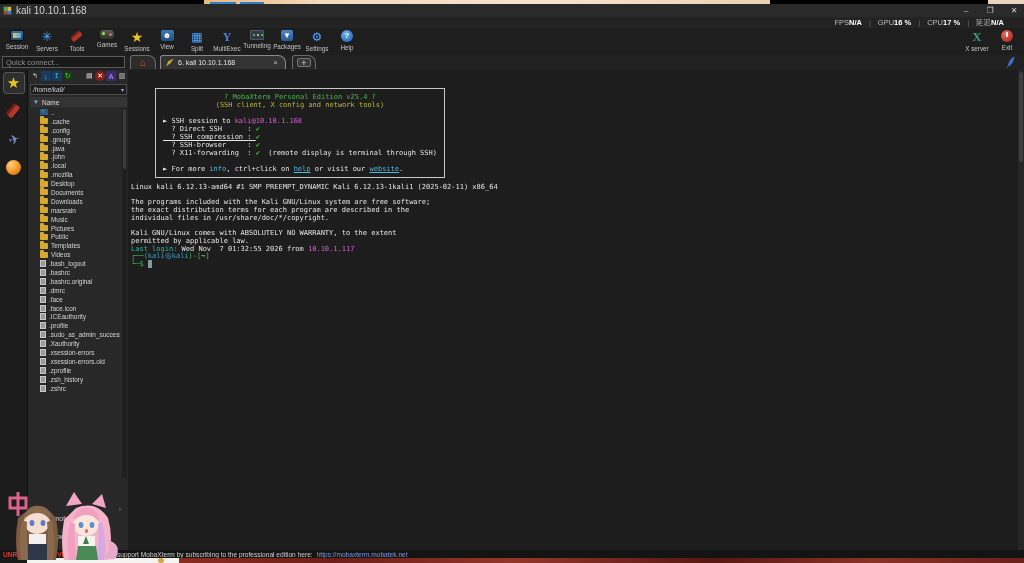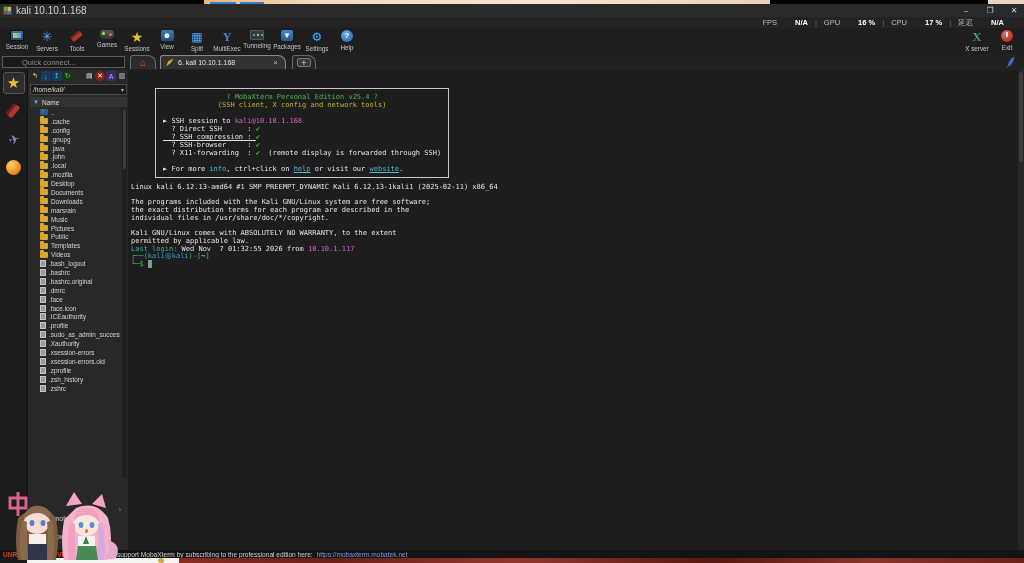--- a/index.html
+++ b/index.html
@@ -27,21 +27,21 @@
   .app-icon i:nth-child(1){background:#3fae49}.app-icon i:nth-child(2){background:#d8b23a}
   .app-icon i:nth-child(3){background:#c0392b}.app-icon i:nth-child(4){background:#2d7dd2}
   .title-text { font-size:10px; color:#cfcfcf; }
   .win-controls { position:absolute; right:4px; top:0; height:13px; display:flex; gap:12px; align-items:center; }
   .win-btn { font-size:8px; color:#d0d0d0; width:12px; text-align:center; cursor:default; }
 
   
   .menubar { left:0; top:17px; width:1024px; height:11px; background:#232323; display:flex; align-items:center; }
   .menu-item { font-size:7.5px; color:#c9c9c9; padding:0 8px; }
   .stats { position:absolute; right:20px; top:0; height:11px; display:flex; align-items:center; font-size:7.5px; color:#bbb; }
-  .stat { display:flex; gap:18px; align-items:center; }
+  .stat { display:flex; gap:0; align-items:center; }
   .stat b { color:#fff; }
   .stat-sep { margin:0 7px; color:#666; }
 
   
   .toolbar { left:0; top:28px; width:1024px; height:27px; background:#1e1e1e; }
   .tb-left { position:absolute; left:2px; top:0; display:flex; }
   .tb-right { position:absolute; right:2px; top:0; display:flex; }
   .tb-btn { width:30px; height:27px; display:flex; flex-direction:column; align-items:center; justify-content:flex-start; padding-top:2px; }
   .tb-btn .lbl { font-size:6.3px; color:#c4c4c4; margin-top:2px; white-space:nowrap; }
   .ic { width:15px; height:13px; display:flex; align-items:center; justify-content:center; font-size:10px; line-height:1; }
@@ -60,21 +60,21 @@
   .ic-packages { width:12px; height:11px; background:linear-gradient(180deg,#4b86c8,#2c5a92); border-radius:2px; color:#fff; font-size:8px; }
   .ic-settings { color:#4da6ff; font-size:12px; }
   .ic-help { width:12px; height:12px; border-radius:50%; background:radial-gradient(circle at 35% 30%,#66aef0,#1f5eae); color:#fff; font-size:8px; font-weight:bold; }
   .ic-xserver { font-size:13px; font-weight:bold; background:linear-gradient(135deg,#52b043,#2d7dd2); -webkit-background-clip:text; background-clip:text; color:transparent; font-family:"Liberation Serif",serif; }
   .ic-exit { width:12px; height:12px; border-radius:50%; background:radial-gradient(circle at 35% 30%,#e86a5a,#a31f14); position:relative; }
   .ic-exit i { position:absolute; left:5px; top:2px; width:2px; height:5px; background:#fff; border-radius:1px; }
 
   
   .subbar { left:0; top:55px; width:1024px; height:15px; background:#212121; }
   .qc-input { position:absolute; left:2px; top:1px; width:123px; height:12px; background:#1a1a1a;
-    border:1px solid #5a5a5a; color:#9a9a9a; font-size:7.5px; padding:0 19px; font-family:"Liberation Sans",sans-serif; }
+    border:1px solid #5a5a5a; color:#9a9a9a; font-size:7.5px; padding:0 3px; font-family:"Liberation Sans",sans-serif; }
   .qc-input::placeholder { color:#8f8f8f; }
   .tab { position:absolute; top:0; height:14px; display:flex; align-items:center; border:1px solid #6a6a6a; border-bottom:none;
     border-radius:3px 8px 0 0; background:#2c2c2c; }
   .tab-home { left:130px; width:26px; justify-content:center; }
   .home-glyph { color:#e05a2b; font-size:10px; }
   .tab-active { left:160px; width:126px; padding:0 5px; gap:4px; background:#333; border-color:#8a8a8a; }
   .tab-icon { width:8px; height:8px; background:#caa92c; clip-path:polygon(0 100%,30% 30%,100% 0,55% 60%); }
   .tab-label { font-size:7px; color:#e2e2e2; white-space:nowrap; flex:1; }
   .tab-close { font-size:8px; color:#bbb; padding:0 2px; }
   .tab-new { left:292px; width:24px; justify-content:center; background:#262626; }
@@ -469,21 +469,21 @@
     <div class="terminal">
       <div class="term-inner">
         <div class="banner-box" id="banner-box">
             <div class="tline center"><span style="color: rgb(73, 182, 73);">? MobaXterm Personal Edition v25.4 ?</span></div>
             <div class="tline center"><span style="color: rgb(184, 184, 50);">(SSH client, X config and network tools)</span></div>
             <div class="tline"><span style="color: rgb(228, 228, 228);"> </span></div>
             <div class="tline"><span style="color: rgb(228, 228, 228);">► SSH session to </span><span style="color: rgb(208, 96, 208);">kali@10.10.1.168</span></div>
             <div class="tline"><span style="color: rgb(228, 228, 228); margin-top: 36px;">  ? Direct SSH      : </span><span style="color: rgb(60, 194, 60);">✔</span></div>
             <div class="tline"><span style="color: rgb(228, 228, 228); text-decoration: underline;">  ? SSH compression : </span><span style="color: rgb(60, 194, 60);">✔</span></div>
             <div class="tline"><span style="color: rgb(228, 228, 228);">  ? SSH-browser     : </span><span style="color: rgb(60, 194, 60);">✔</span></div>
-            <div class="tline"><span style="color: rgb(228, 228, 228);">  ? X11-forwarding  : </span><span style="color: rgb(60, 194, 60);">✔</span><span style="color: rgb(228, 228, 228);">  (remote display is forwarded through SSH)</span></div>
+            <div class="tline"><span style="color: rgb(228, 228, 228);">  ? X11-forwarding  : </span><span style="color: rgb(60, 194, 60);">✔</span><span style="color: rgb(228, 228, 228);">  (remote display is terminal through SSH)</span></div>
             <div class="tline"><span style="color: rgb(228, 228, 228);"> </span></div>
             <div class="tline"><span style="color: rgb(228, 228, 228);">► For more </span><span style="color: rgb(77, 184, 216);">info</span><span style="color: rgb(228, 228, 228);">, ctrl+click on </span><span style="color: rgb(77, 184, 216); text-decoration: underline;">help</span><span style="color: rgb(228, 228, 228);"> or visit our </span><span style="color: rgb(77, 184, 216); text-decoration: underline;">website</span><span style="color: rgb(228, 228, 228);">.</span></div>
           </div>
         <div id="term-body">
             <div class="tline"><span style="color: rgb(228, 228, 228);">Linux kali 6.12.13-amd64 #1 SMP PREEMPT_DYNAMIC Kali 6.12.13-1kali1 (2025-02-11) x86_64</span></div>
             <div class="tline"><span style="color: rgb(228, 228, 228);"> </span></div>
             <div class="tline"><span style="color: rgb(228, 228, 228);">The programs included with the Kali GNU/Linux system are free software;</span></div>
             <div class="tline"><span style="color: rgb(228, 228, 228);">the exact distribution terms for each program are described in the</span></div>
             <div class="tline"><span style="color: rgb(228, 228, 228);">individual files in /usr/share/doc/*/copyright.</span></div>
             <div class="tline"><span style="color: rgb(228, 228, 228);"> </span></div>

